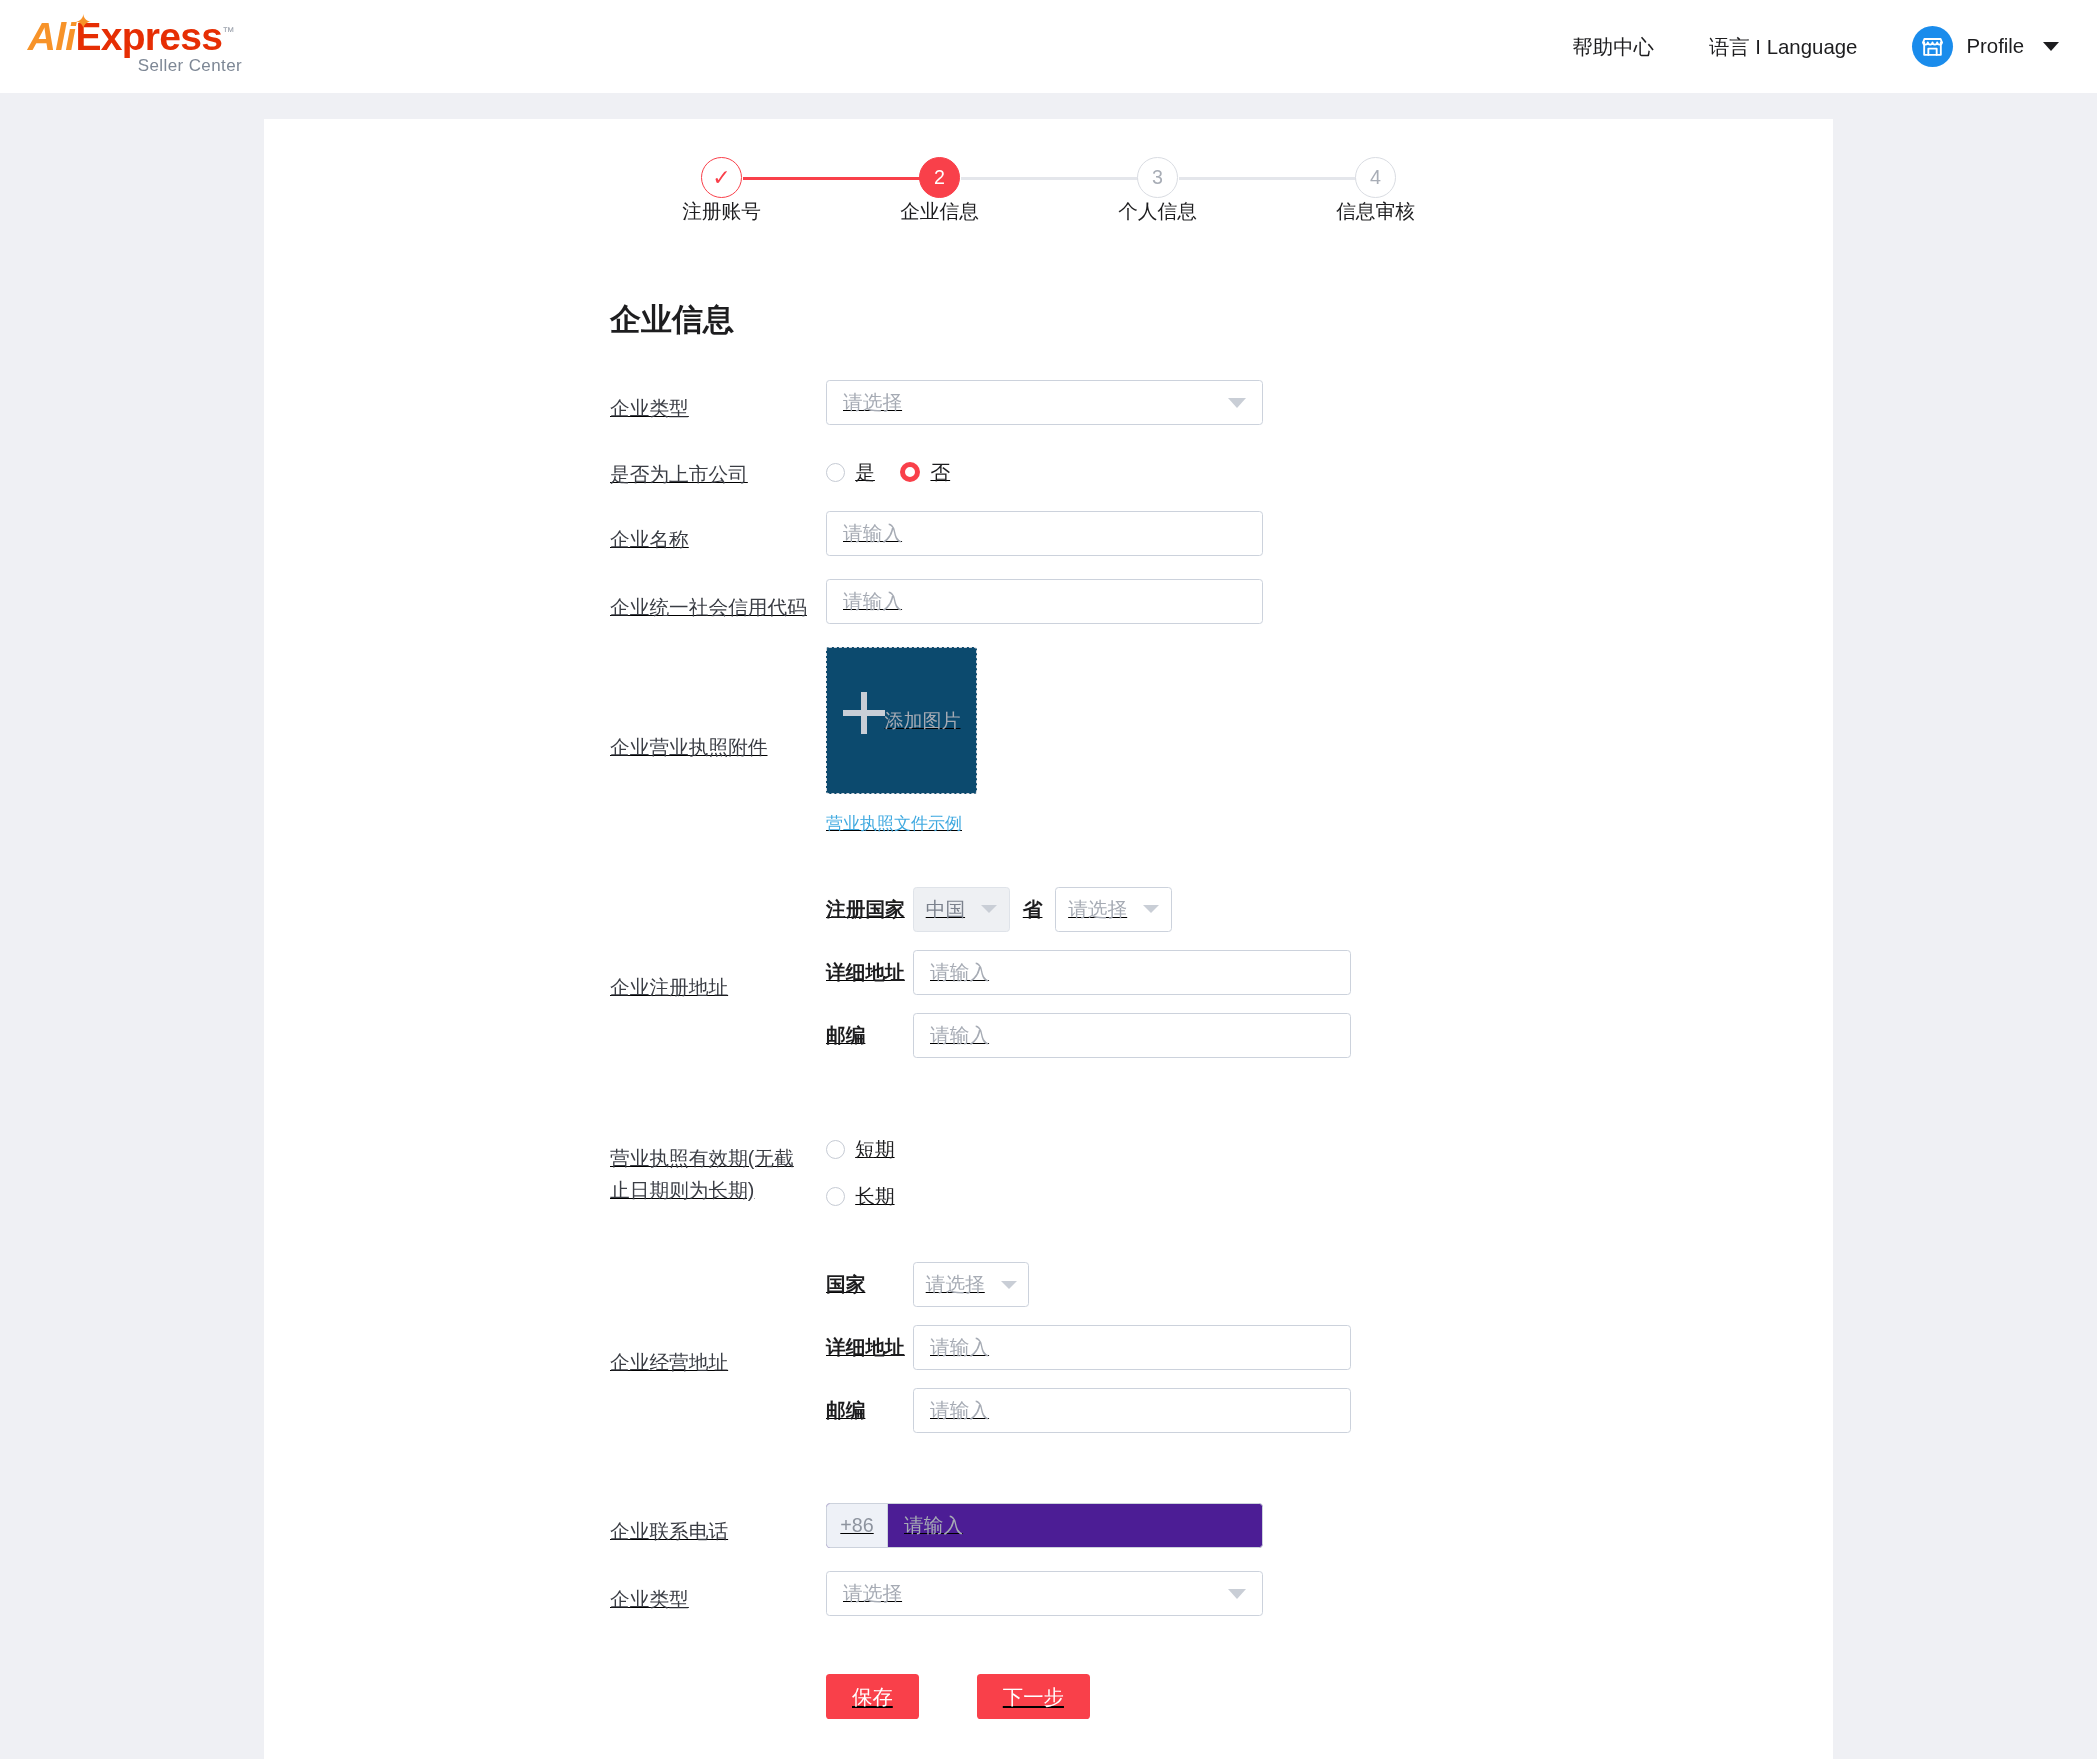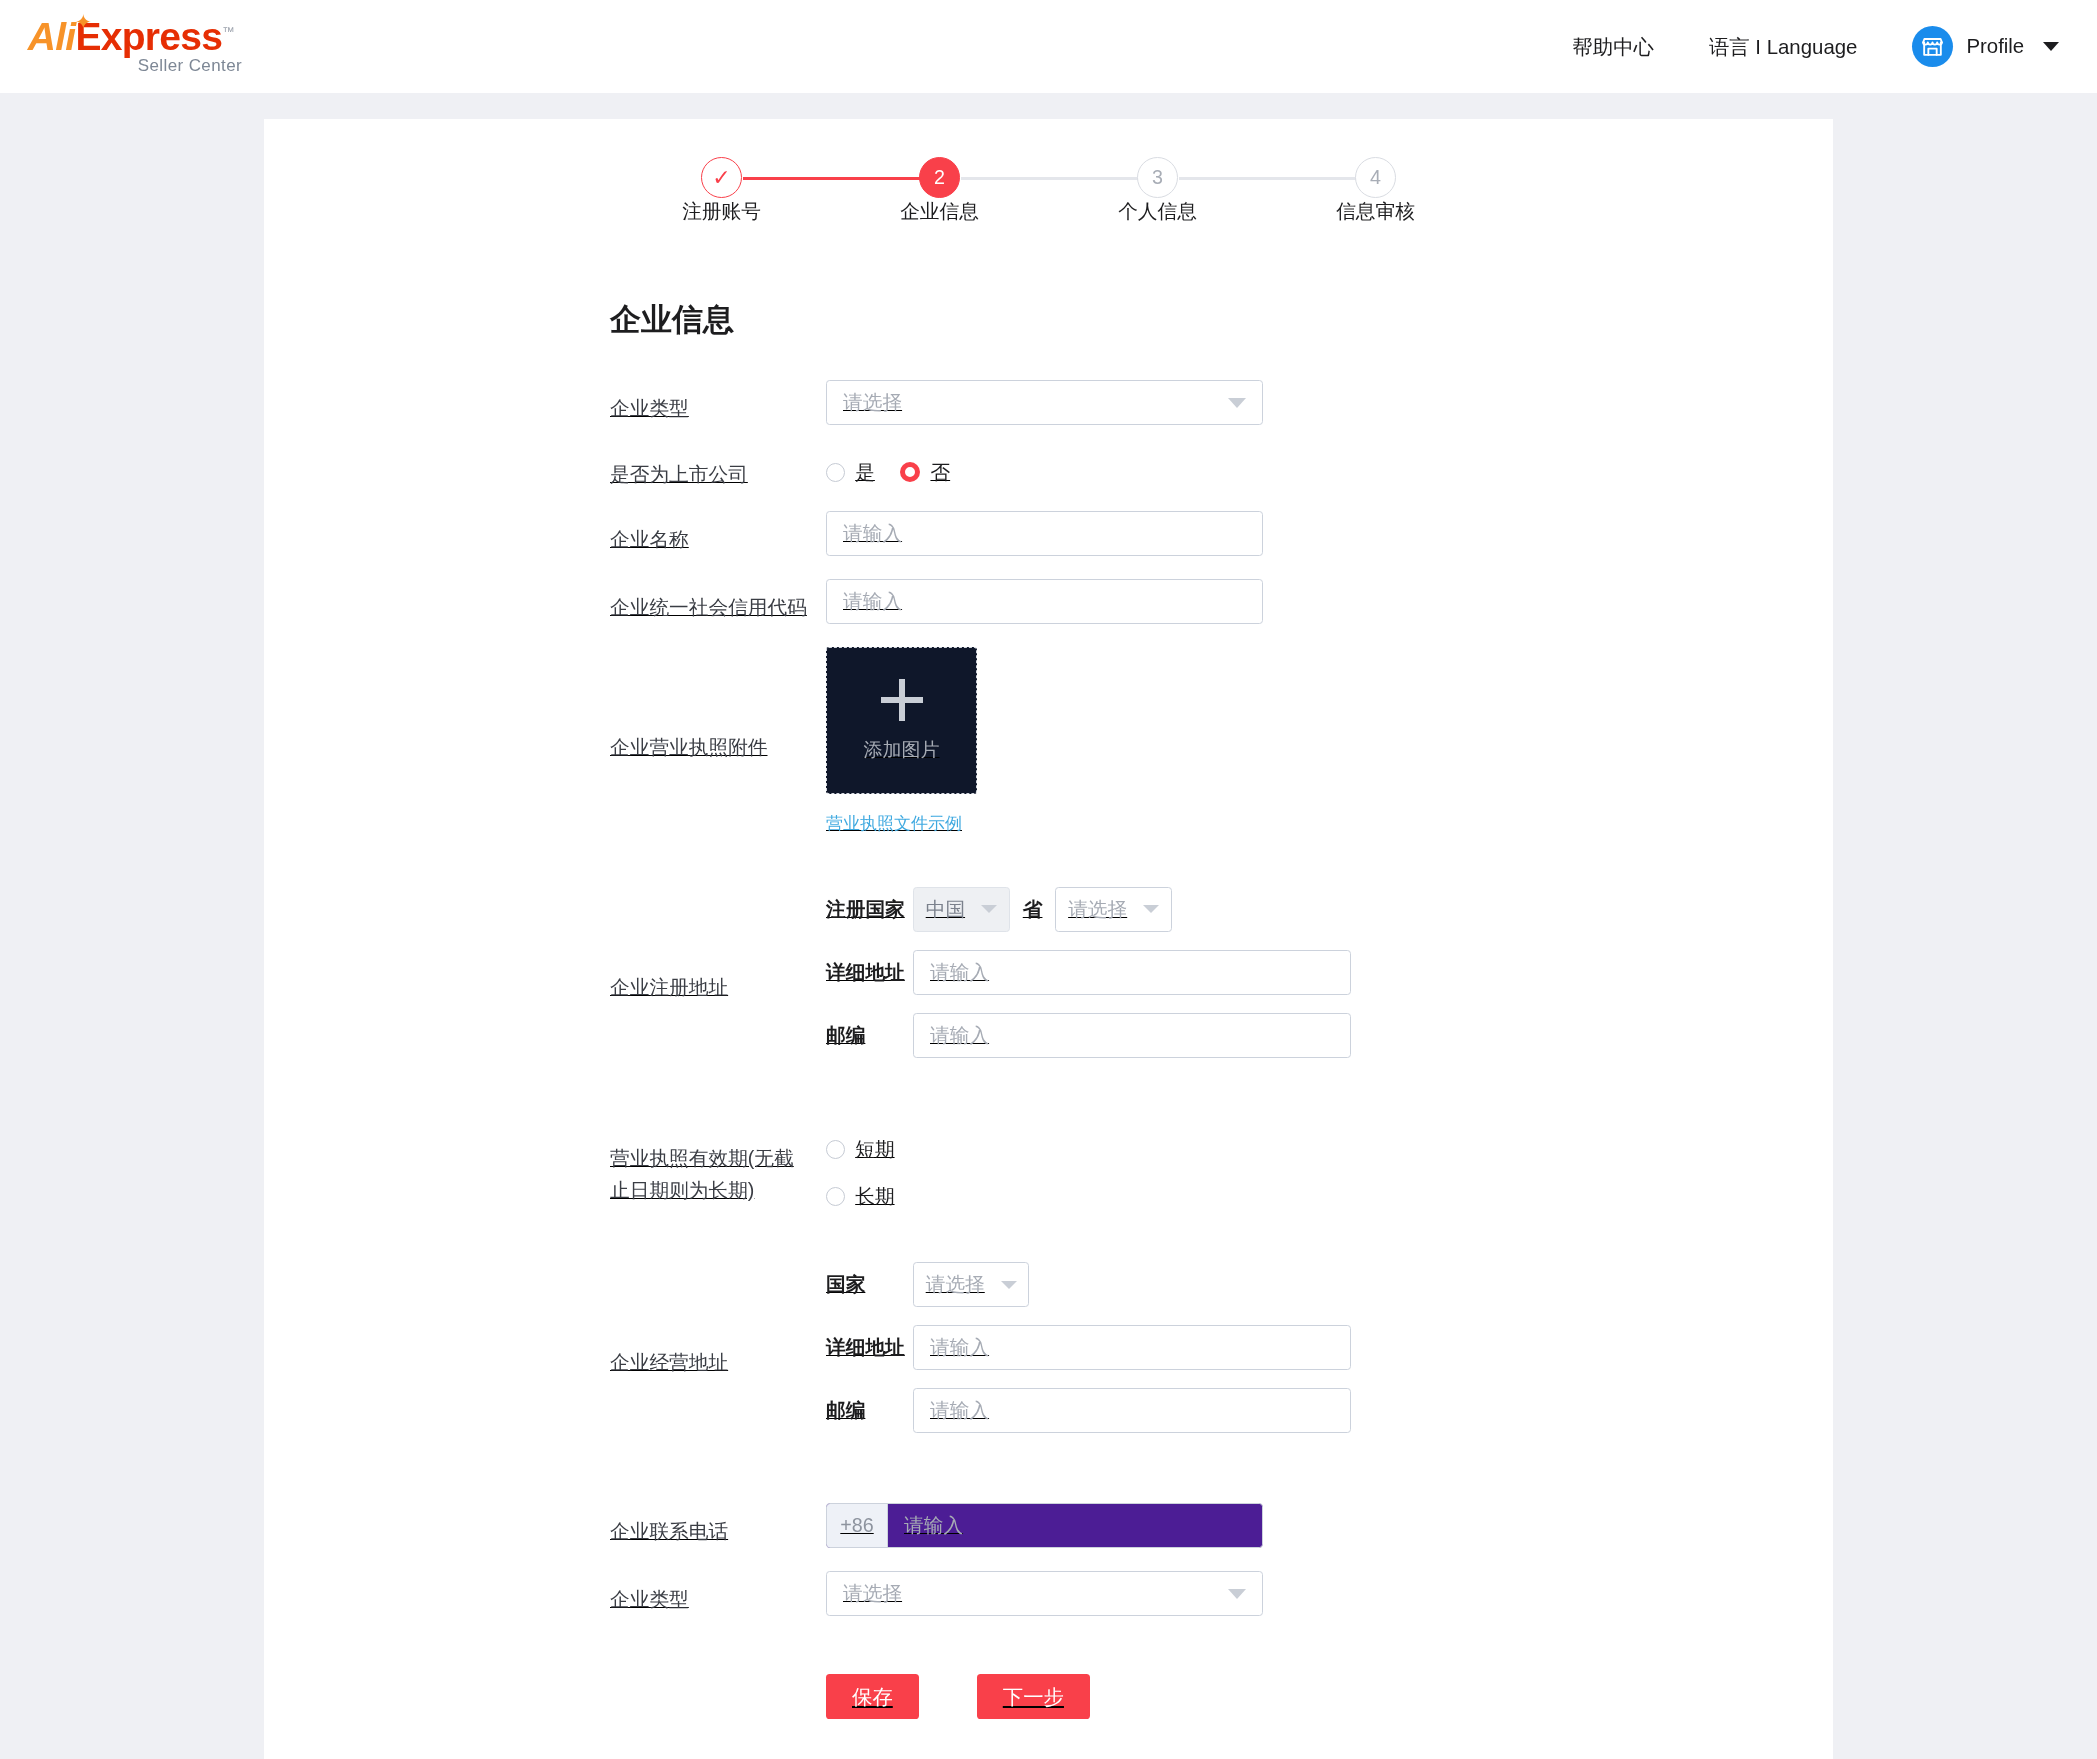--- a/index.html
+++ b/index.html
@@ -197,24 +197,24 @@
     background: #ffffff;
     width: 20.4px; height: 20.4px;
   }
   .radio-text { font-size: 19.7px; color: #1d1d1f; margin-left: 10.2px; white-space: nowrap; }
 
   
   .uploader {
     width: 151px; height: 147px;
     border: 1.5px dashed #d3d7de;
     border-radius: 2.9px;
-    display: flex; flex-direction: column;
+    display: flex; flex-direction: row;
     align-items: center; justify-content: center;
     cursor: pointer;
-    background: #0f172a;
+    background: #0c4a6e;
   }
   .plus-icon { position: relative; width: 42px; height: 42px; margin-bottom: 16px; }
   .plus-icon::before, .plus-icon::after {
     content: ""; position: absolute; background: #c9ced6;
   }
   .plus-icon::before { left: 0; top: 18px; width: 42px; height: 6.6px; }
   .plus-icon::after { top: 0; left: 18px; height: 42px; width: 6.6px; }
   .upload-text { font-size: 19px; color: #a6abb4; }
   .link {
     font-size: 17px;

